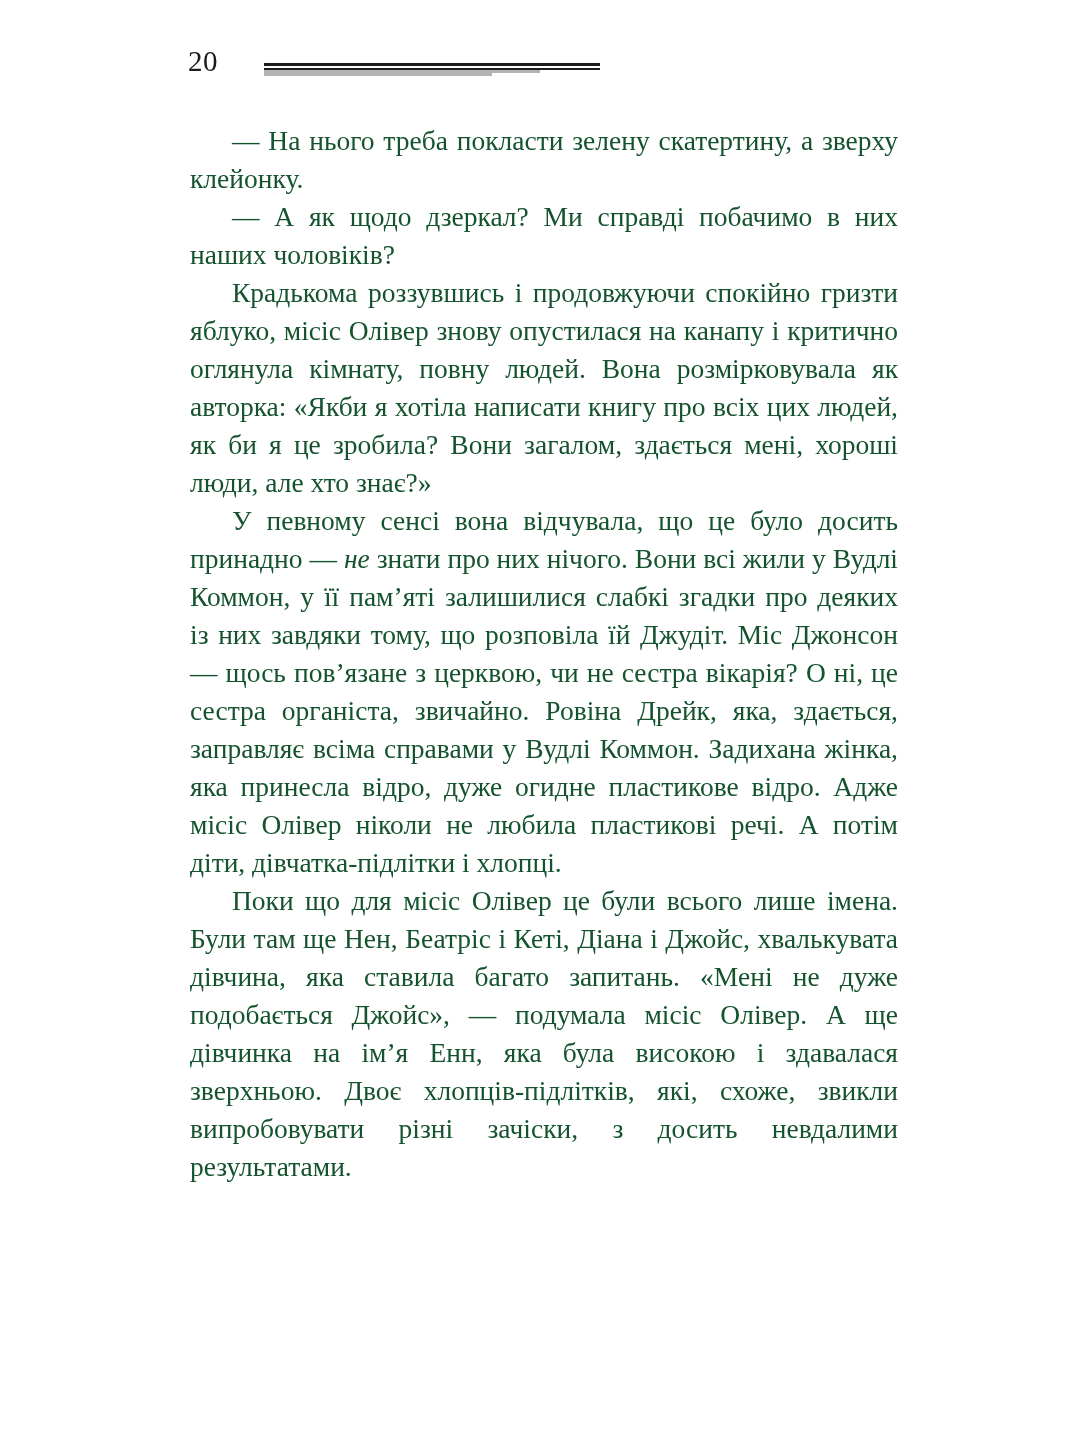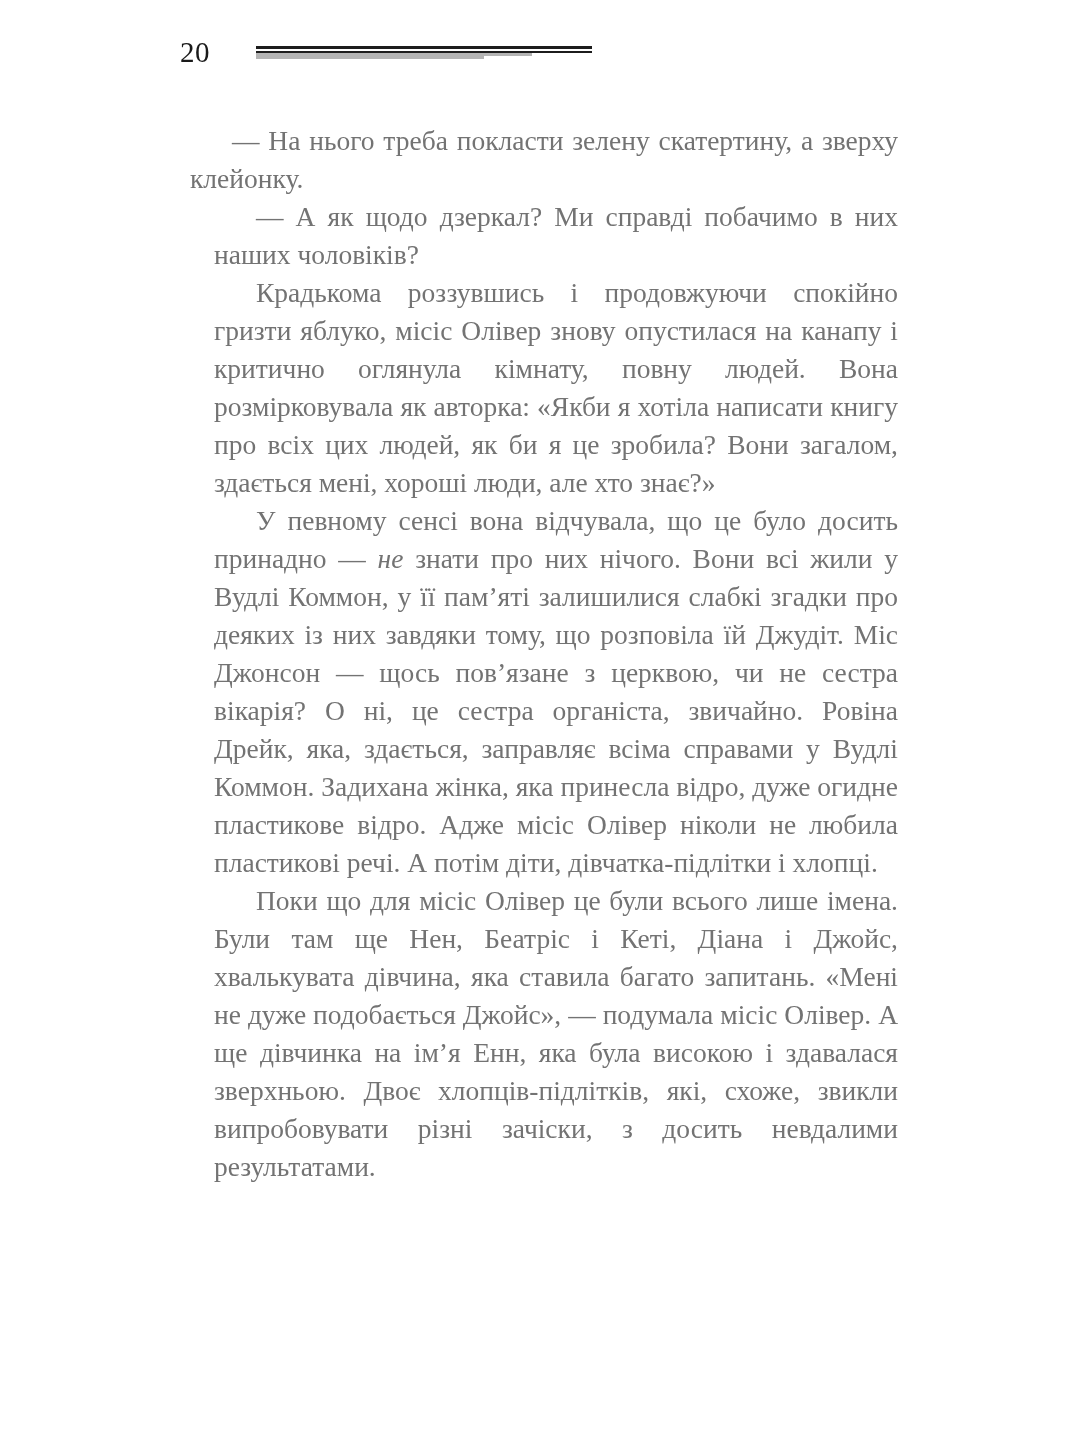--- a/index.html
+++ b/index.html
@@ -20,26 +20,26 @@
     position: relative;
     width: 1080px;
     height: 1440px;
     background: #ffffff;
     box-sizing: border-box;
   }
 
   
   .running-head {
     position: absolute;
-    left: 180px;
+    left: 188px;
     top: 36px;
     width: 712px;
     height: 40px;
     display: flex;
-    align-items: flex-start;
+    align-items: flex-end;
   }
 
   .folio {
     font-family: "Liberation Serif", "DejaVu Serif", serif;
     font-size: 29px;
     line-height: 30px;
     color: #1a1a1a;
     letter-spacing: 0.5px;
     flex: 0 0 auto;
     padding-top: 1px;
@@ -91,29 +91,28 @@
     top: 122px;
     width: 708px;
   }
 
   .para {
     margin: 0;
     font-size: 27.5px;
     line-height: 38px;
     text-align: justify;
     text-indent: 42px;
-    color: #737373;
+    color: #14532d;
     -webkit-hyphens: none;
     hyphens: none;
     word-spacing: 0px;
   }
 
   .para + .para {
     margin-top: 0;
-    margin-left: 24px;
   }
 
   .para em {
   }
 </style>
 </head>
 <body>
 
 <div class="page">
 

